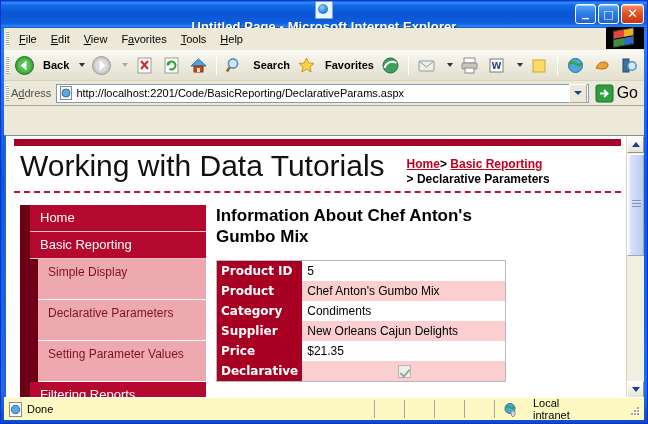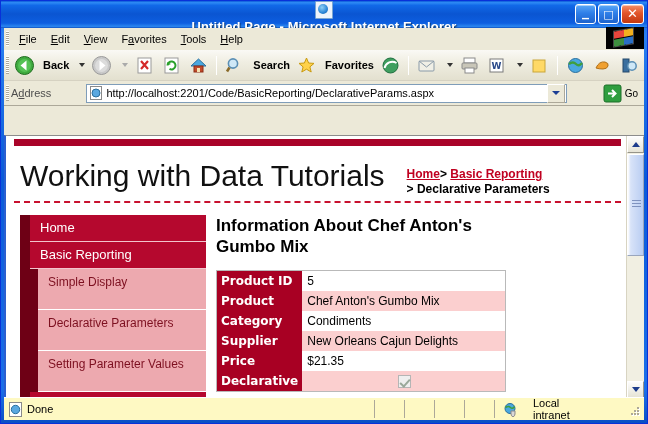--- a/index.html
+++ b/index.html
@@ -100,55 +100,55 @@
   .tbarrow { width: 0; height: 0; border-left: 3px solid transparent; border-right: 3px solid transparent;
              border-top: 4px solid #333; margin-left: 2px; }
   .tbarrow.dim { border-top-color: #aaa; }
 
   .icn { width: 21px; height: 21px; position: relative; flex: none; }
   .icn svg { display: block; }
 
   
   #addressbar {
     height: 24px; background: #ece9d8; display: flex; align-items: center;
-    position: relative; padding-left: 7px; border-bottom: 1px solid #aca899; gap: 30px;
+    position: relative; padding-left: 7px; border-bottom: 1px solid #aca899;
   }
   #addressbar .grip { position: absolute; left: 2px; top: 4px; width: 3px; height: 16px;
     background-image: repeating-linear-gradient(to bottom, #ffffff 0 1px, #aca899 1px 2px); }
   #addr-label { color: #4d4d4d; font-size: 11px; margin-right: 5px; }
   #addr-field {
     flex: 1; height: 19px; background: #fff; border: 1px solid #7f9db9;
     display: flex; align-items: center; position: relative; box-sizing: border-box;
   }
   #addr-field .pgicon { width: 14px; height: 14px; margin: 0 3px 0 2px; flex: none; }
   #addr-url { font-size: 11px; color: #000; white-space: nowrap; overflow: hidden; }
   #addr-drop {
     width: 16px; height: 17px; margin-right: 1px; background: #ece9d8;
     border: 1px solid #fff; border-right-color: #aca899; border-bottom-color: #aca899;
     display: flex; align-items: center; justify-content: center; flex: none;
   }
   #addr-drop .cv { width:0;height:0;border-left:4px solid transparent;border-right:4px solid transparent;border-top:4px solid #1c3f94; }
   #go-btn { display: flex; align-items: center; gap: 3px; margin: 0 6px 0 6px; }
-  #go-btn .lbl { font-size: 10px; }
+  #go-btn .lbl { font-size: 16px; }
 
   
   #viewport {
     position: absolute; left: 0; right: 0; top: 107px; bottom: 22px;
     background: #fff; border: 1px solid #6a6a6a;
     border-left: 2px solid #2b5fd0; border-right: 0; border-bottom: 0; border-top: 1px solid #8c8c8c;
     box-sizing: border-box; overflow: hidden;
   }
   #page {
     position: absolute; left: 0; top: 0; right: 17px; bottom: 0;
     background: #fff; overflow: hidden;
   }
 
   
   #page-topbar { height: 7px; background: #a90329; margin: 3px 6px 0 8px; }
-  #page-head { display: flex; align-items: flex-start; margin: 0 6px 0 14px; padding-top: 12px; }
+  #page-head { display: flex; align-items: flex-start; margin: 0 6px 0 14px; padding-top: 2px; }
   #site-title {
     font-family: "Liberation Sans", sans-serif;
     font-size: 30px; color: #111; white-space: nowrap; line-height: 36px;
     flex: none;
   }
   #breadcrumb { margin-left: 22px; padding-top: 9px; font-size: 12px; font-weight: bold; line-height: 15px; }
   #breadcrumb a { color: #c00020; text-decoration: underline; }
   #breadcrumb .sep { color: #000; }
   #breadcrumb .cur { color: #000; }
   #page-rule { border-top: 2px dashed #c8102e; margin: 4px 6px 0 8px; height: 0; }

